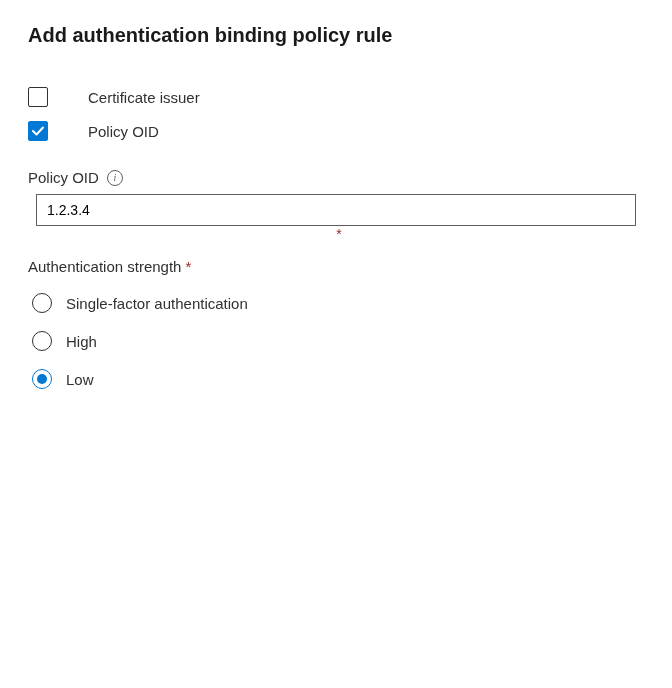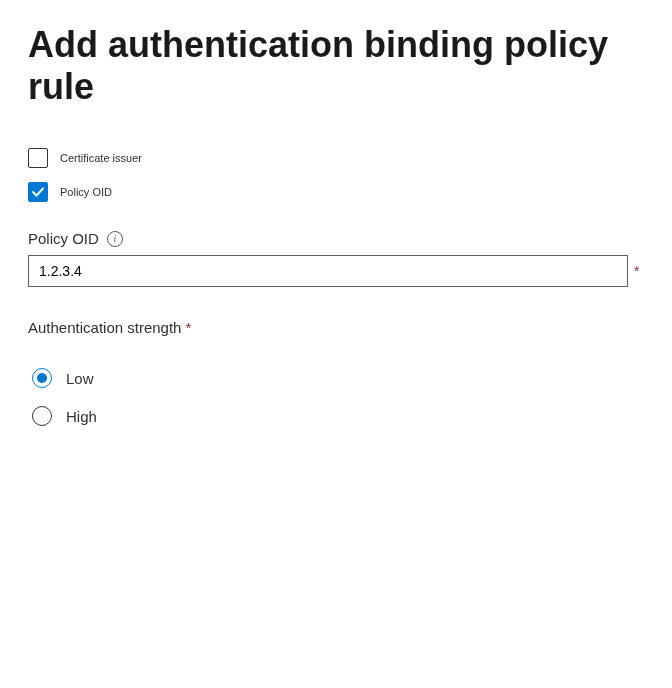--- a/index.html
+++ b/index.html
@@ -9,21 +9,21 @@
     }
     body {
       font-family: "Segoe UI", -apple-system, BlinkMacSystemFont, sans-serif;
       background: #ffffff;
       padding: 24px 28px;
       width: 672px;
       height: 688px;
       color: #323130;
     }
     .page-title {
-      font-size: 36px;
+      font-size: 20px;
       font-weight: 600;
       color: #1b1a19;
       margin-bottom: 40px;
     }
     .section-label {
       font-size: 15px;
       color: #323130;
       margin-bottom: 16px;
       font-weight: 400;
     }
@@ -49,22 +49,23 @@
     .checkbox.checked {
       background: #0078d4;
       border-color: #0078d4;
     }
     .checkbox.checked svg {
       position: absolute;
       top: 2px;
       left: 2px;
     }
     .checkbox-label {
-      font-size: 11px;
-      color: #323130;
+      font-size: 15px;
+      color: #323130;
+      margin-left: 28px;
     }
     .field-group {
       margin-top: 28px;
     }
     .field-label-row {
       display: flex;
       align-items: center;
       margin-bottom: 8px;
     }
     .field-label {
@@ -81,37 +82,38 @@
       align-items: center;
       justify-content: center;
       font-size: 10px;
       font-style: italic;
       font-family: Georgia, serif;
       color: #605e5c;
     }
     .input-row {
       display: flex;
       align-items: center;
+      flex-direction: column;
     }
     .text-input {
       width: 600px;
       height: 32px;
       border: 1px solid #605e5c;
       padding: 4px 10px;
       font-size: 14px;
       font-family: inherit;
       outline: none;
     }
     .required-star {
       color: #a4262c;
       margin-left: 6px;
       font-size: 14px;
     }
     .section {
-      margin-top: 32px;
+      margin-top: 16px;
     }
     .radio-row {
       display: flex;
       align-items: center;
       margin-top: 18px;
       cursor: pointer;
       padding-left: 4px;
     }
     .radio {
       width: 20px;
@@ -171,27 +173,31 @@
     <input type="text" class="text-input" value="1.2.3.4" style="">
     <span class="required-star">*</span>
   </div>
 </div>
 
 <div class="section">
   <div class="section-label">
     <span>Authentication strength</span><span class="required">*</span>
   </div>
 
+  <div class="radio-row">
+    <div class="radio"></div>
+    <span class="radio-label">Single-factor authentication</span>
+  </div>
 
 </div>
 
 <div class="section">
+
+  <div class="radio-row">
+    <div class="radio"></div>
+    <span class="radio-label">High</span>
+  </div>
 
   <div class="radio-row">
     <div class="radio selected"></div>
     <span class="radio-label">Low</span>
   </div>
-
-  <div class="radio-row">
-    <div class="radio"></div>
-    <span class="radio-label">High</span>
-  </div>
 </div>
 
 </body></html>

